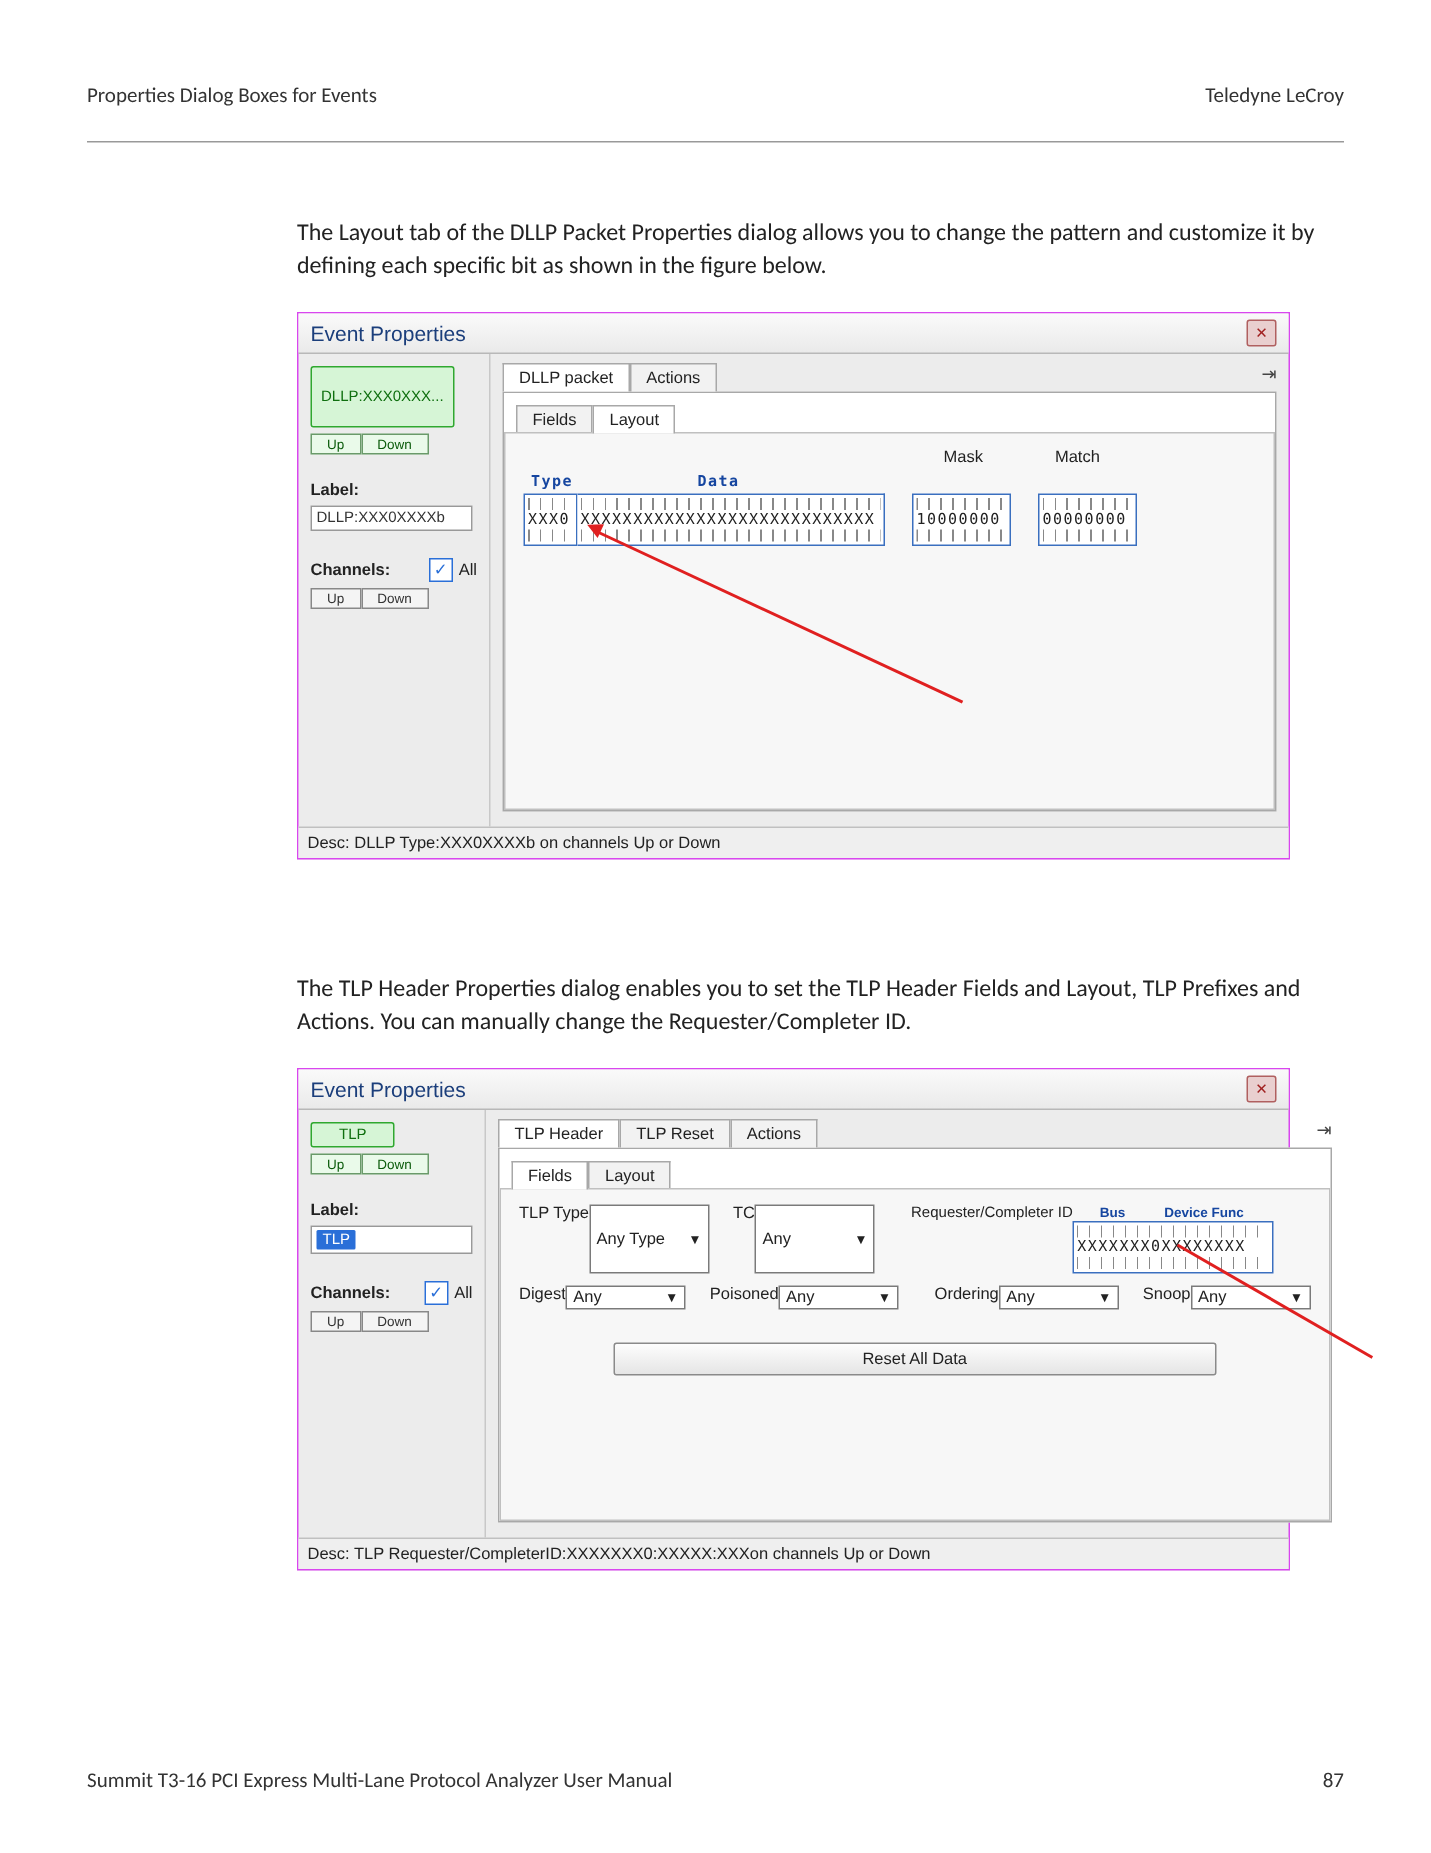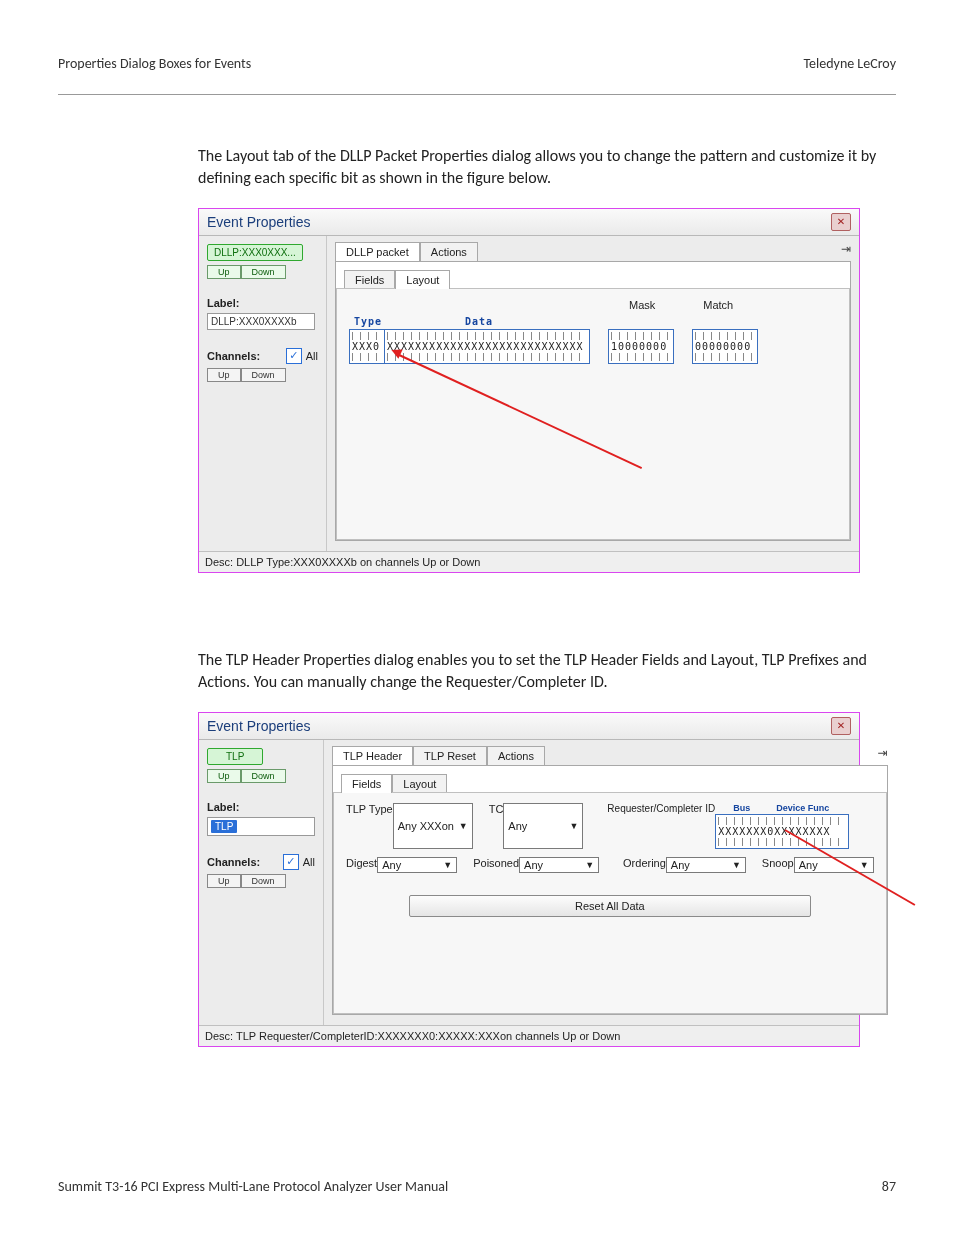--- a/index.html
+++ b/index.html
@@ -73,21 +73,21 @@
     box-sizing: border-box;
   }
   .sidebar-block {
     margin-bottom: 18px;
   }
   .tag-green {
     display: inline-block;
     border: 1px solid #2fa82f;
     background: #d6f5d6;
     color: #0f6f0f;
-    padding: 2px 6px;
+    padding: 14px 6px;
     font-size: 10px;
     border-radius: 2px;
     margin-bottom: 4px;
   }
   .tag-blue-hi {
     display: inline-block;
     background: #2a6fd8;
     color: #fff;
     padding: 1px 4px;
     font-size: 10px;
@@ -456,21 +456,21 @@
           <div class="sub-tabstrip">
             <div class="tab active">Fields</div>
             <div class="tab">Layout</div>
           </div>
           <div class="group-box" style="min-height:200px;">
 
             <div class="row">
               <div class="field-col">
                 <span>TLP Type</span>
                 <div class="dd">
-                  <span>Any XXXon</span>
+                  <span>Any Type</span>
                   <span class="arrow">▼</span>
                 </div>
               </div>
               <div class="field-col">
                 <span>TC</span>
                 <div class="dd">
                   <span>Any</span>
                   <span class="arrow">▼</span>
                 </div>
               </div>

